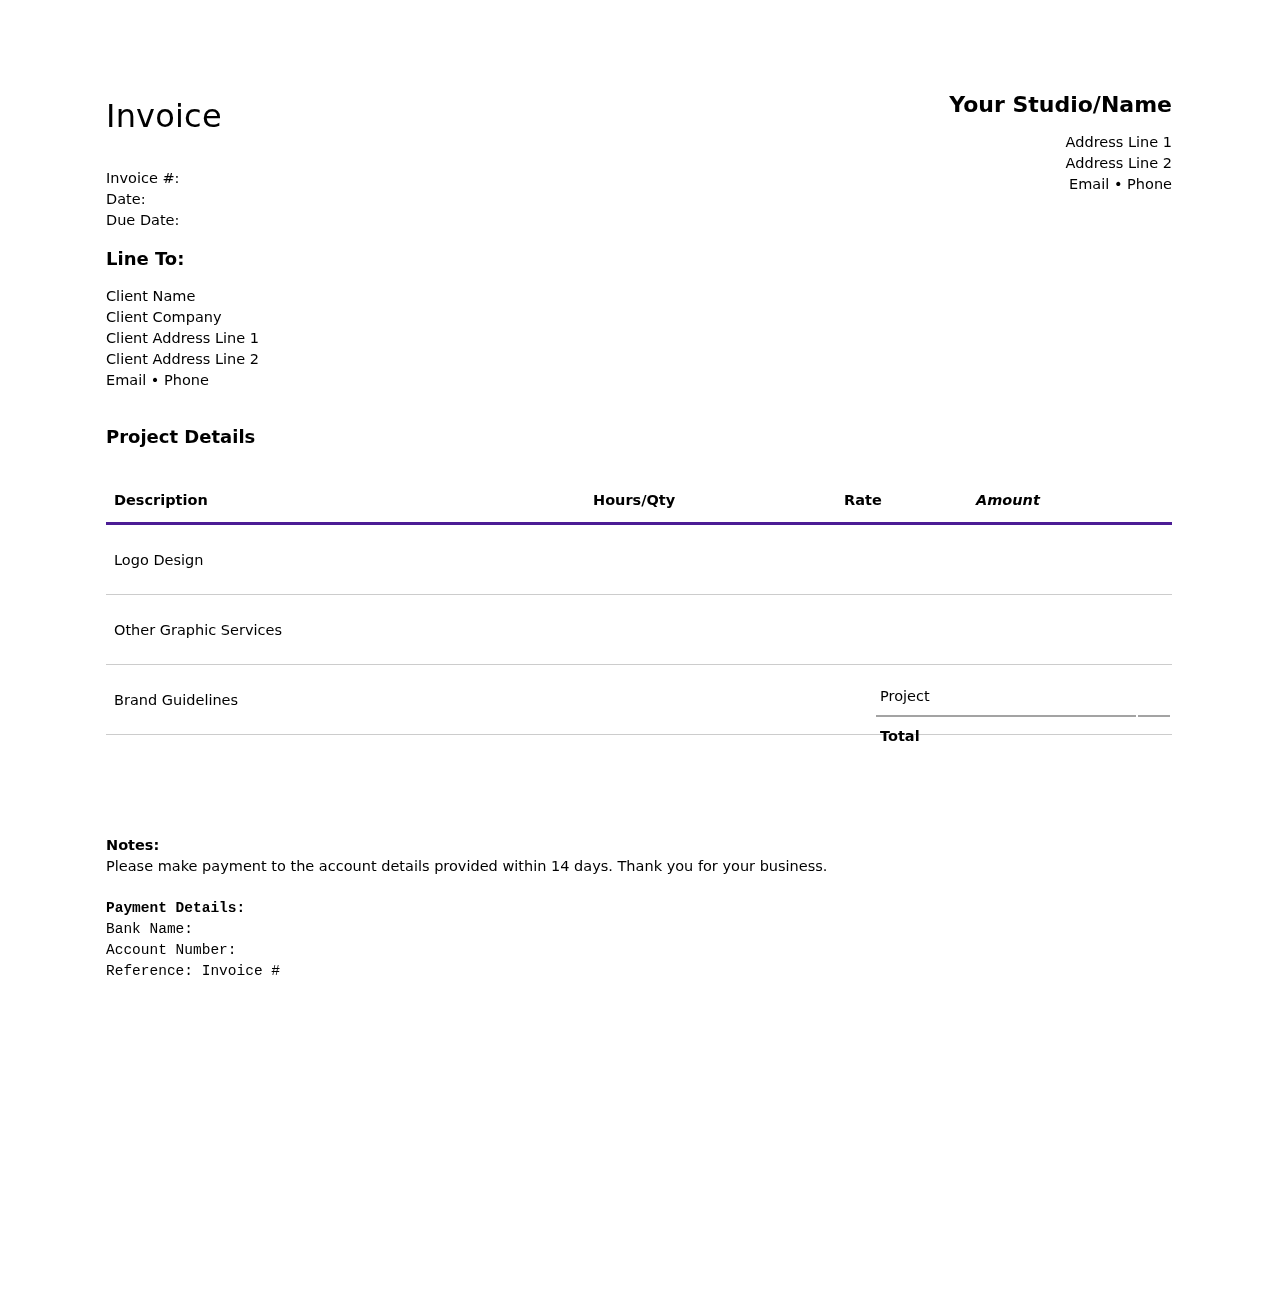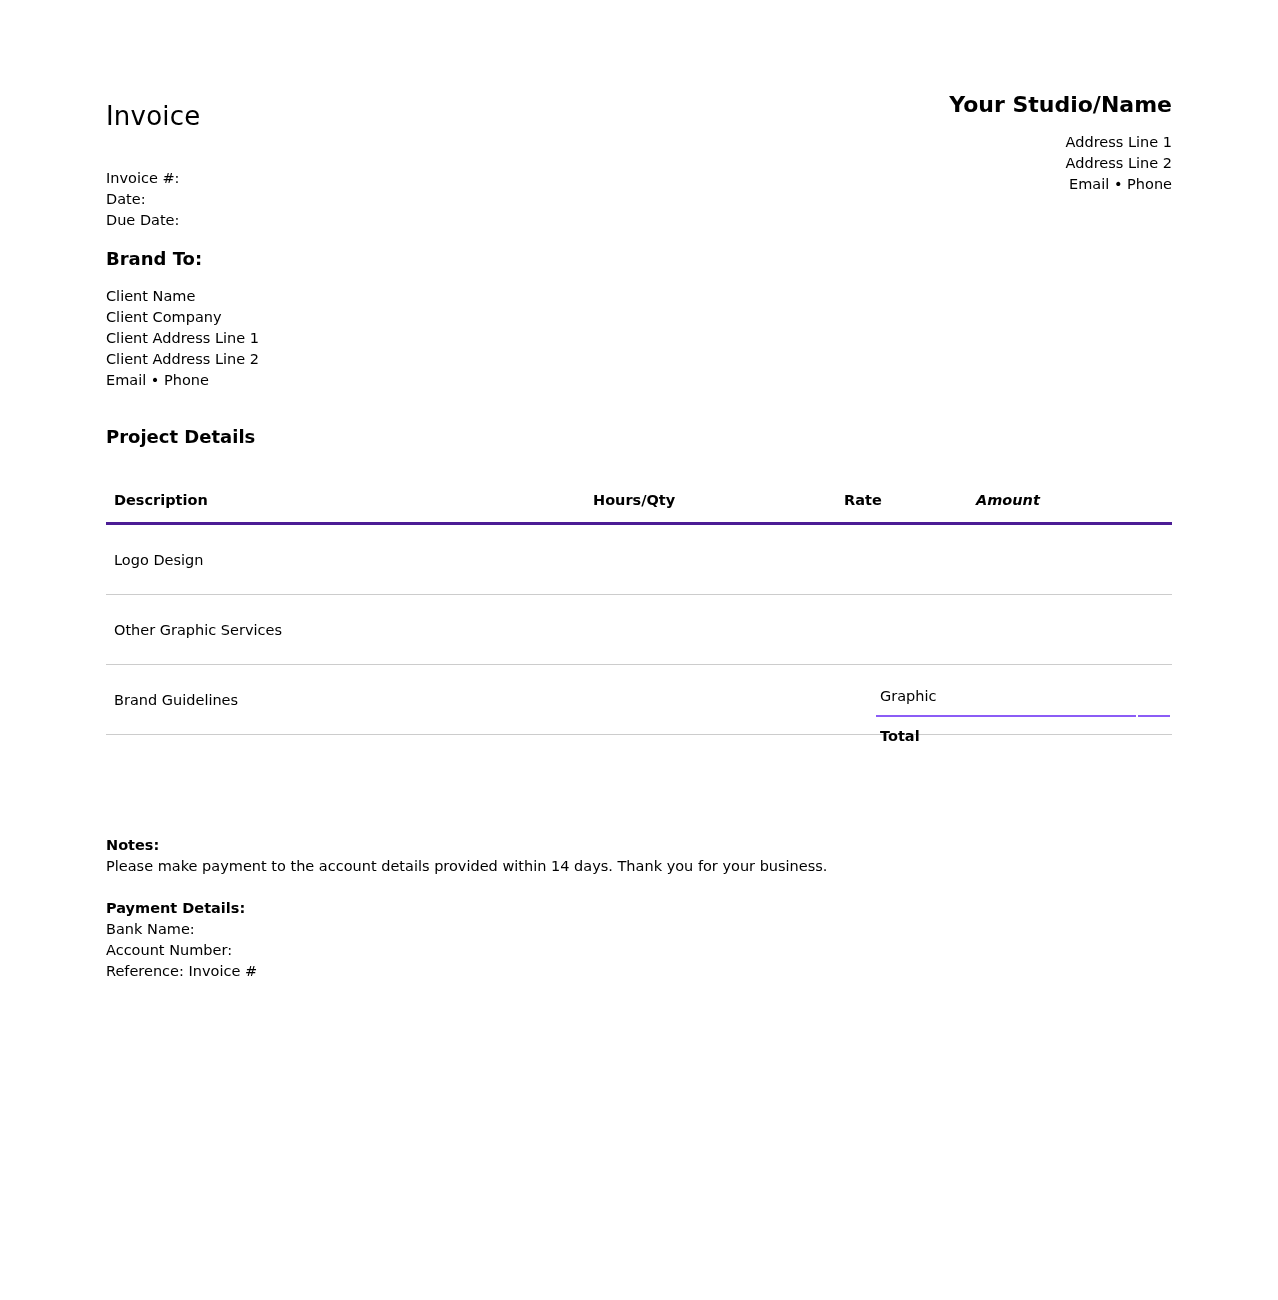--- a/index.html
+++ b/index.html
@@ -22,21 +22,21 @@
       width: 1066px;
     }
     .header {
       position: relative;
       height: 230px;
     }
     .invoice-title {
       position: absolute;
       left: 0;
       top: 96px;
-      font-size: 26px;
+      font-size: 32px;
       font-weight: 500;
       margin: 0;
       line-height: 40px;
       letter-spacing: 0.2px;
     }
     .invoice-meta {
       position: absolute;
       left: 0;
       top: 168px;
       line-height: 21px;
@@ -109,38 +109,39 @@
       border-spacing: 2px 0;
     }
     table.totals td {
       padding: 0 4px;
       height: 39px;
       vertical-align: middle;
     }
     table.totals td.t-label { width: 254px; }
     table.totals td.t-value { width: 24px; }
     table.totals tr.total-row td {
-      border-top: 2px solid #8b5cf6;
+      border-top: 2px solid #a3a3a3;
       font-weight: bold;
       height: 38px;
     }
     .notes {
       position: absolute;
       left: 0;
       top: 835px;
       line-height: 21px;
     }
     .notes .label {
       font-weight: bold;
     }
     .payment {
       position: absolute;
       left: 0;
       top: 898px;
       line-height: 21px;
+      font-family: Liberation Mono, monospace;
     }
     .payment .label {
       font-weight: bold;
     }
   </style>
 </head>
 <body>
 
 <div class="page">
 
@@ -156,21 +157,21 @@
       <div class="studio-name">Your Studio/Name</div>
       <div class="studio-lines">
         <div>Address Line 1</div>
         <div>Address Line 2</div>
         <div>Email • Phone</div>
       </div>
     </div>
   </div>
 
   <div class="bill-to">
-    <h2 class="section-heading">Brand To:</h2>
+    <h2 class="section-heading">Line To:</h2>
     <div class="lines">
       <div>Client Name</div>
       <div>Client Company</div>
       <div>Client Address Line 1</div>
       <div>Client Address Line 2</div>
       <div>Email • Phone</div>
     </div>
   </div>
 
   <div class="project">
@@ -203,21 +204,21 @@
           <td></td>
           <td></td>
         </tr>
       </tbody>
     </table>
   </div>
 
   <table class="totals">
     <tbody>
         <tr>
-      <td class="t-label">Graphic</td>
+      <td class="t-label">Project</td>
       <td class="t-value"></td>
     </tr>
     <tr class="total-row">
       <td class="t-label">Total</td>
       <td class="t-value"></td>
     </tr>
   </tbody>
     </table>
 
   <div class="notes">

